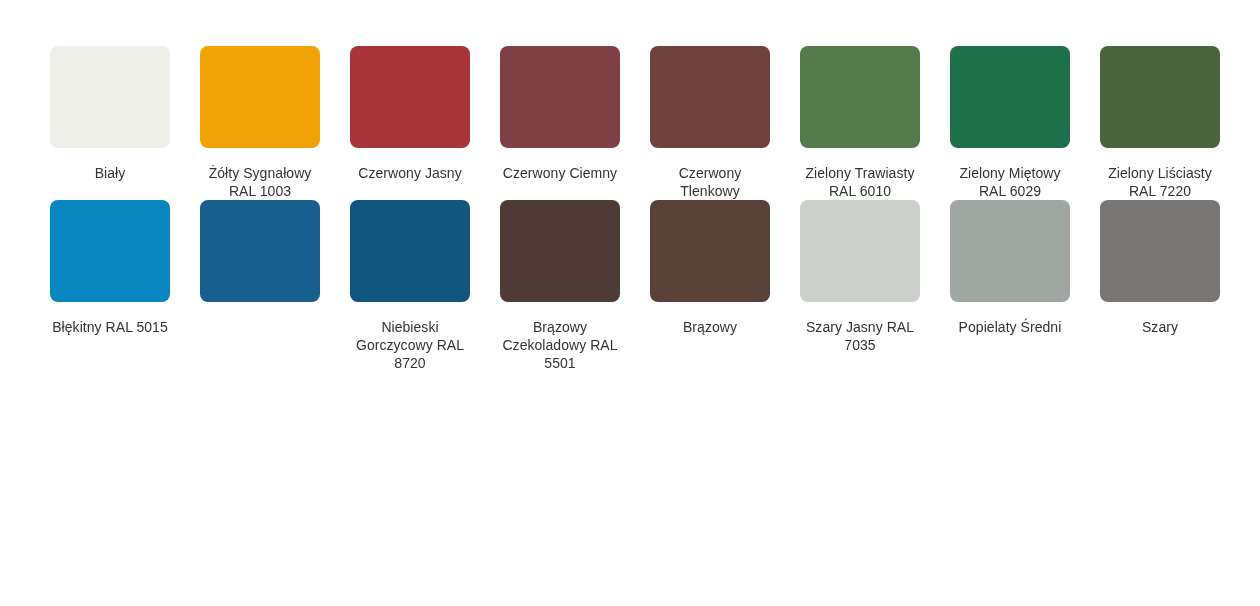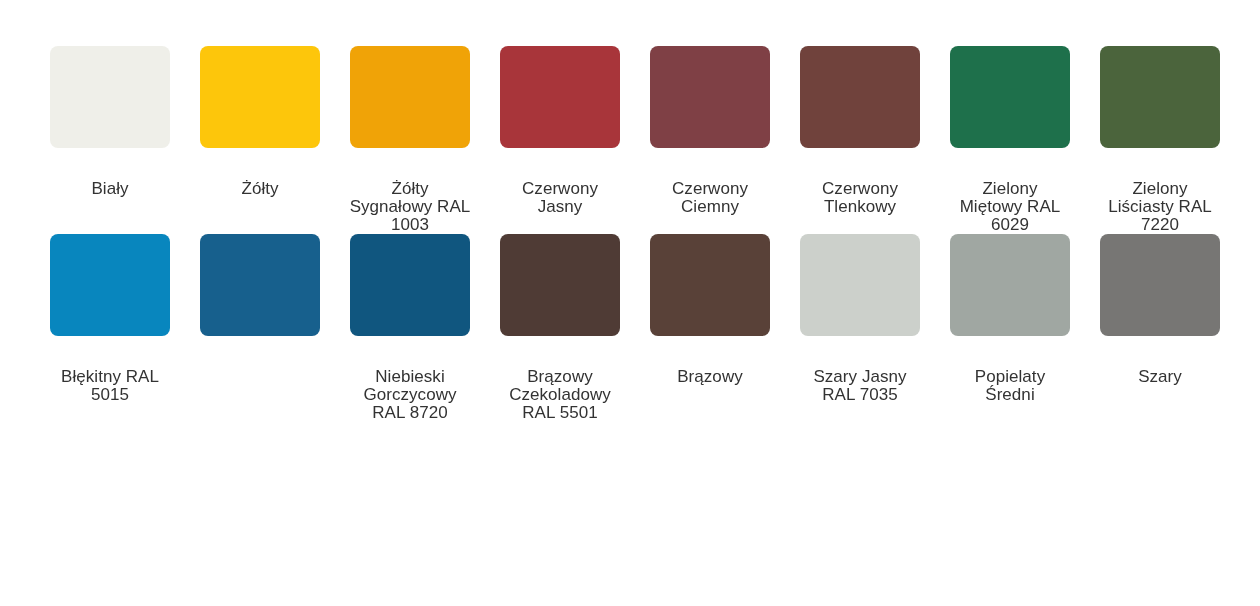--- a/index.html
+++ b/index.html
@@ -40,58 +40,58 @@
   }
 
   .swatch-chip {
     width: 120px;
     height: 102px;
     border-radius: 8px;
     flex: none;
   }
 
   .swatch-label {
-    margin-top: 32px;
+    margin-top: 16px;
     width: 122px;
     text-align: center;
-    font-size: 17px;
+    font-size: 14px;
     line-height: 18px;
     color: #333333;
     letter-spacing: 0.05px;
     word-wrap: break-word;
   }
 </style>
 </head>
 <body>
 
 <div id="palette-page">
   <div id="swatch-grid">
       <div class="swatch-cell r0">
         <div class="swatch-chip" style="background: rgb(239, 239, 233);"></div>
         <div class="swatch-label">Biały</div>
       </div>
       <div class="swatch-cell r0">
-        <div class="swatch-chip" style="background: rgb(253, 198, 11);"></div>
-        <div class="swatch-label">Żółty</div>
-      </div>
-      <div class="swatch-cell r0">
         <div class="swatch-chip" style="background: rgb(240, 163, 7);"></div>
         <div class="swatch-label">Żółty Sygnałowy RAL 1003</div>
       </div>
       <div class="swatch-cell r0">
         <div class="swatch-chip" style="background: rgb(168, 53, 58);"></div>
         <div class="swatch-label">Czerwony Jasny</div>
       </div>
       <div class="swatch-cell r0">
         <div class="swatch-chip" style="background: rgb(127, 64, 69);"></div>
         <div class="swatch-label">Czerwony Ciemny</div>
       </div>
       <div class="swatch-cell r0">
         <div class="swatch-chip" style="background: rgb(112, 66, 60);"></div>
         <div class="swatch-label">Czerwony Tlenkowy</div>
+      </div>
+      <div class="swatch-cell r0">
+        <div class="swatch-chip" style="background: rgb(84, 121, 74);"></div>
+        <div class="swatch-label">Zielony Trawiasty RAL 6010</div>
       </div>
       <div class="swatch-cell r0">
         <div class="swatch-chip" style="background: rgb(30, 112, 75);"></div>
         <div class="swatch-label">Zielony Miętowy RAL 6029</div>
       </div>
       <div class="swatch-cell r1">
         <div class="swatch-chip" style="background: rgb(75, 100, 60);"></div>
         <div class="swatch-label">Zielony Liściasty RAL 7220</div>
       </div>
       <div class="swatch-cell r1">

